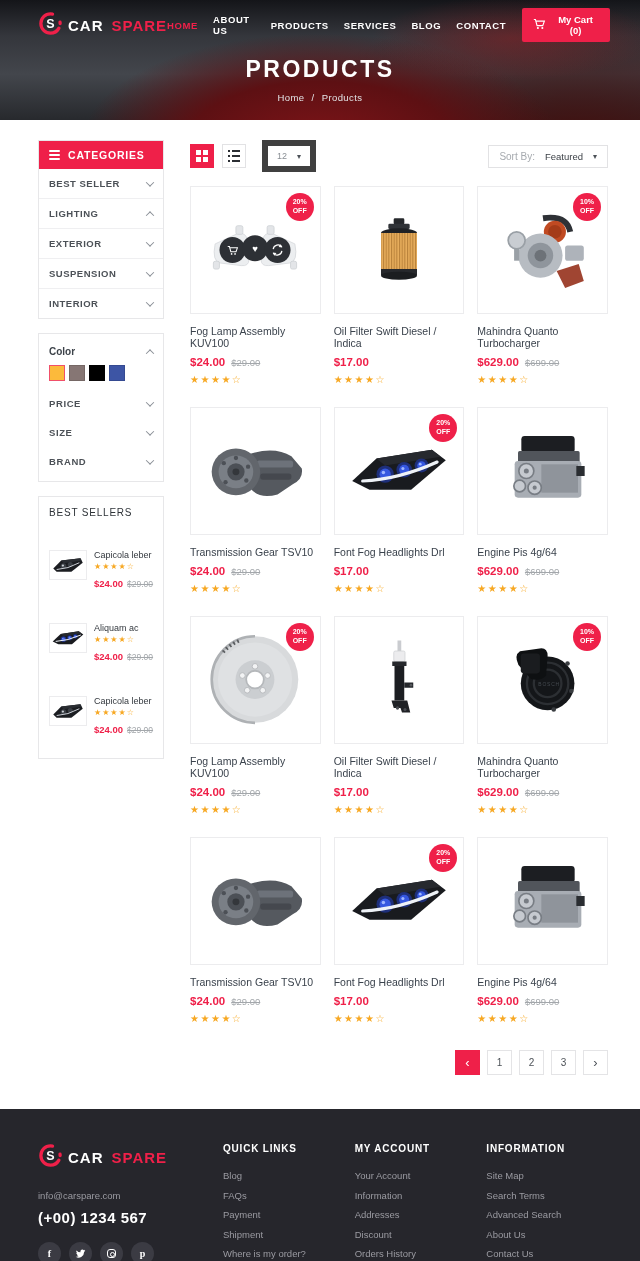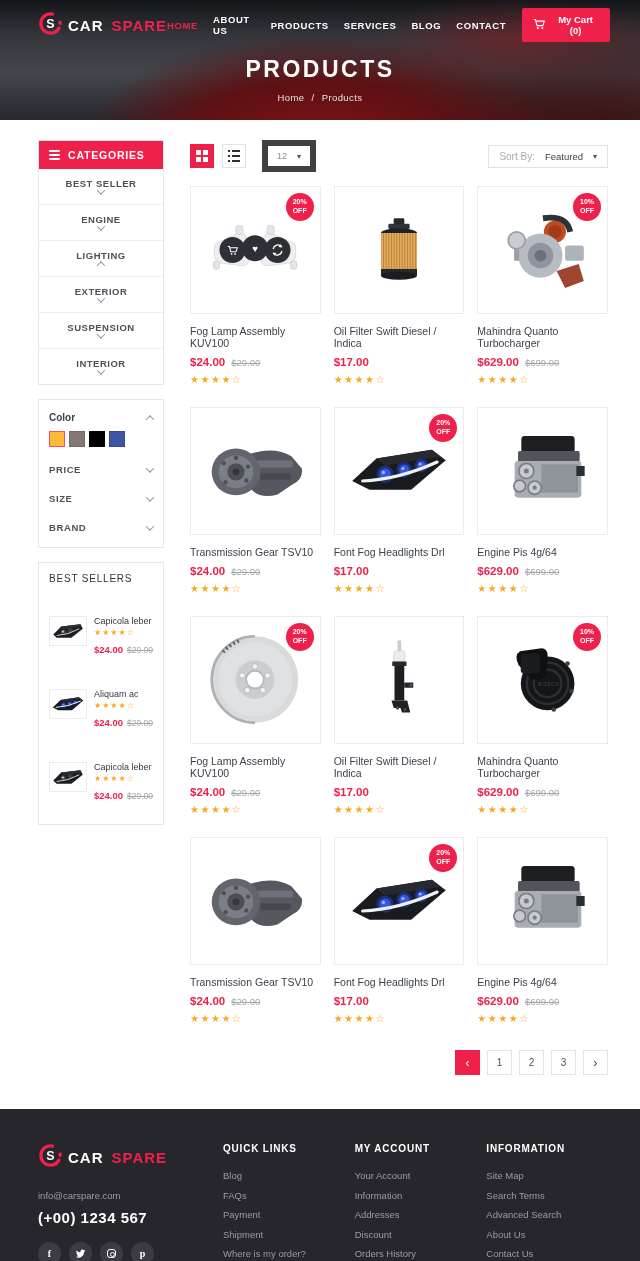--- a/index.html
+++ b/index.html
@@ -33,21 +33,21 @@
   .page{display:flex; gap:26px; padding:20px 32px 0 38px; background:#fff;}
   .sidebar{width:126px; flex-shrink:0;}
   .main{flex:1; min-width:0;}
 
   
   .box{border:1px solid #e7e7e9; background:#fff;}
   .cat-header{display:flex; align-items:center; gap:8px; background:var(--accent); color:#fff;
     font-size:10.5px; font-weight:bold; letter-spacing:.8px; padding:8px 10px; cursor:pointer;}
   .burger{display:inline-flex; flex-direction:column; gap:2px;}
   .burger i{display:block; width:11px; height:2px; background:#fff; border-radius:1px;}
-  .cat-row{display:flex; align-items:center; justify-content:flex-end; padding:9px 10px; cursor:pointer;flex-direction:column;}
+  .cat-row{display:flex; align-items:center; justify-content:space-between; padding:9px 10px; cursor:pointer;}
   .cat-row + .cat-row, .cat-group + .cat-row, .cat-row + .cat-group{border-top:1px solid #efeff1;}
   .cat-label{font-size:9.5px; font-weight:bold; letter-spacing:.5px; color:#4c5157;}
   .chev{width:6px; height:6px; border-right:1.4px solid #8a8f96; border-bottom:1.4px solid #8a8f96; display:inline-block;}
   .chev.down{transform:rotate(45deg) translate(-1px,-1px);}
   .chev.up{transform:rotate(-135deg) translate(-1px,-1px);}
   .sub-list{padding:0 10px 9px;}
   .sub-item{display:block; font-size:9.5px; color:#a9adb3; padding:3px 0;}
   .sub-item.active{color:#2b2f36; font-weight:bold;}
   .filter-box{margin-top:14px; padding:3px 10px 5px;}
   .filter-head{display:flex; align-items:center; justify-content:space-between; padding:9px 0 7px; cursor:pointer;}
@@ -172,24 +172,20 @@
             <i></i>
           </span>
         <span>CATEGORIES</span>
       </div>
       <div id="cat-list">
           <div class="cat-row">
        <span class="cat-label">BEST SELLER</span>
        <span class="chev down"></span>
      </div>
           <div class="cat-row">
-       <span class="cat-label">ENGINE</span>
-       <span class="chev down"></span>
-     </div>
-          <div class="cat-row">
        <span class="cat-label">LIGHTING</span>
        <span class="chev up"></span>
      </div>
           <div class="cat-row">
        <span class="cat-label">EXTERIOR</span>
        <span class="chev down"></span>
      </div>
           <div class="cat-row">
        <span class="cat-label">SUSPENSION</span>
        <span class="chev down"></span>

